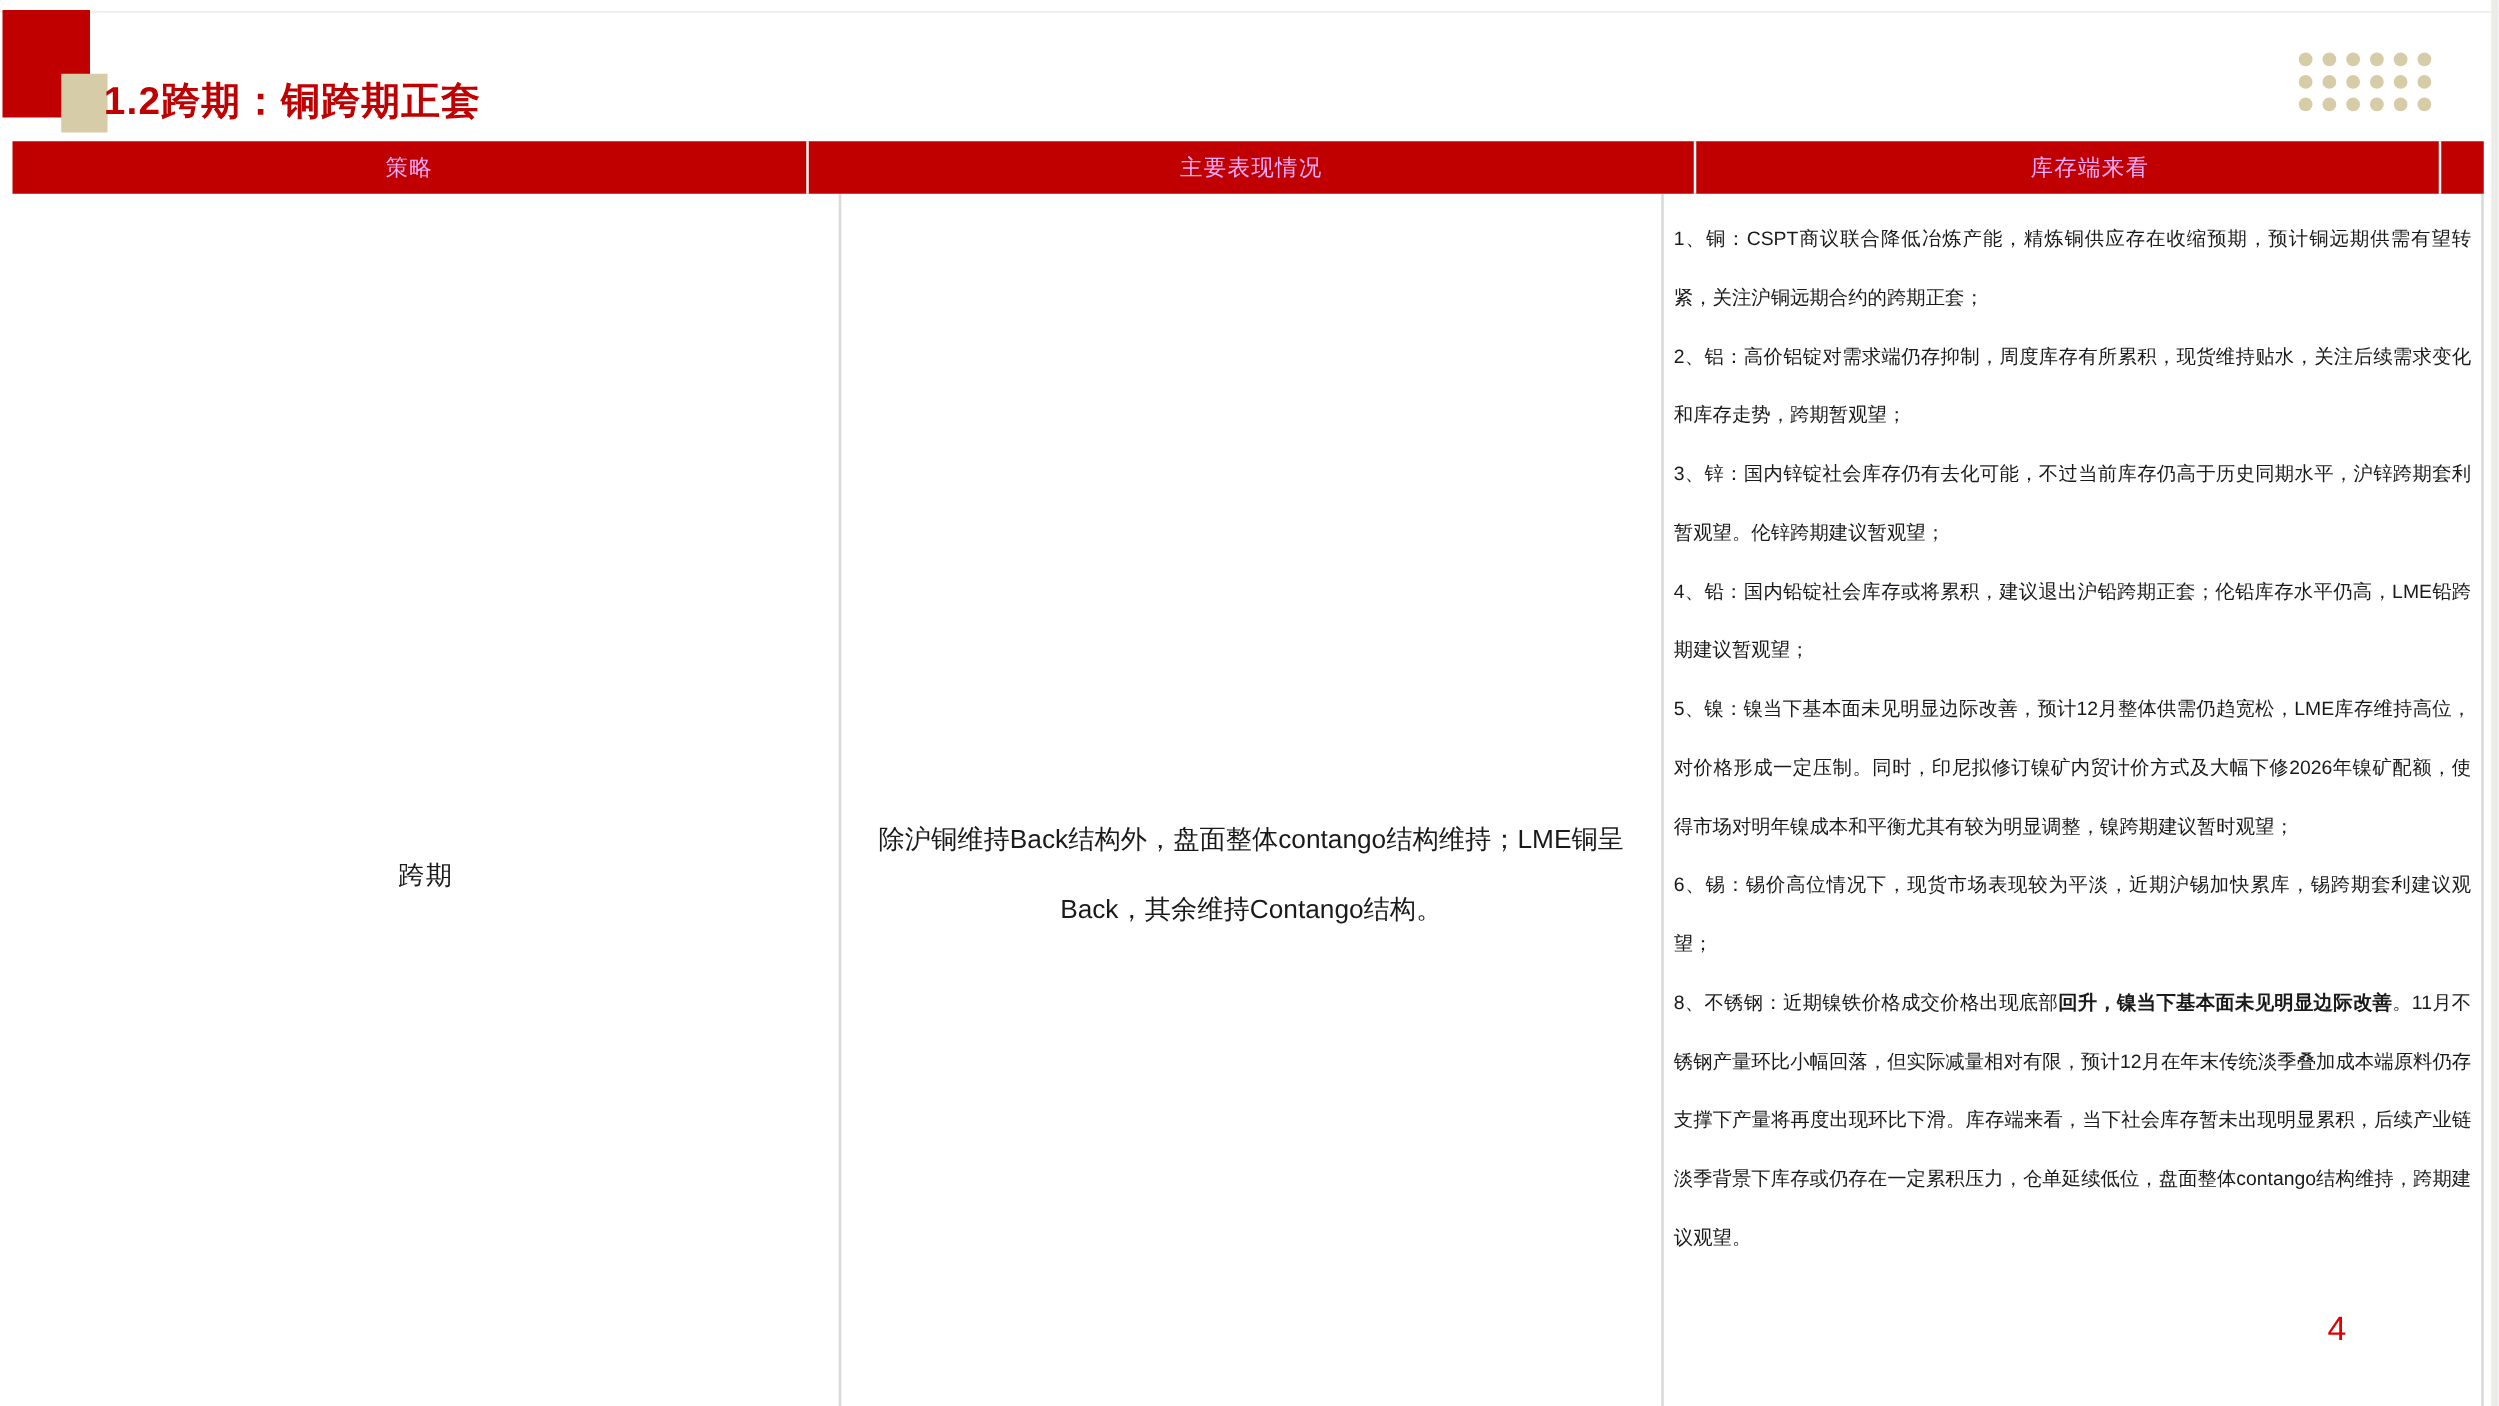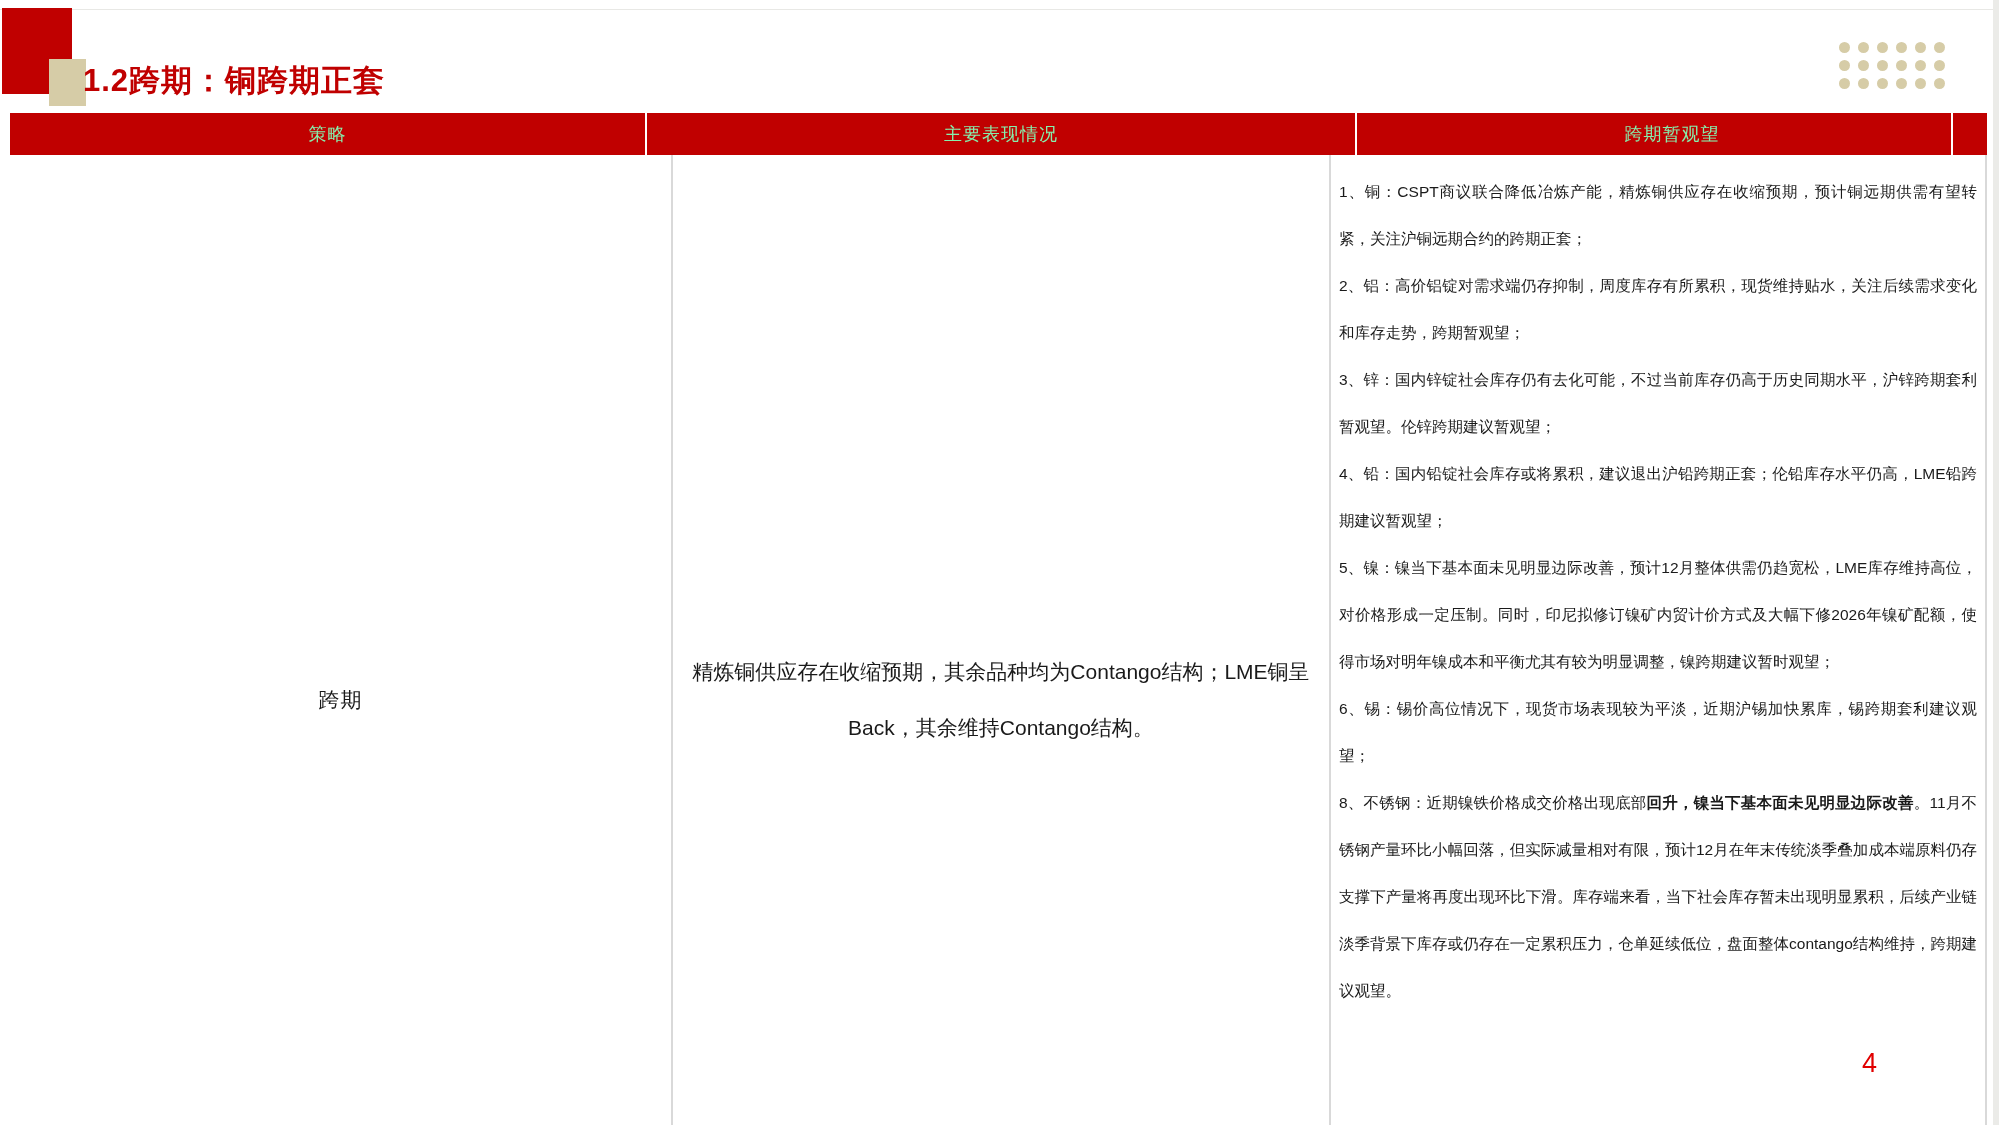--- a/index.html
+++ b/index.html
@@ -21,21 +21,21 @@
 
   .dots-grid {
     position:absolute; left:1839px; top:42px;
     display:grid; grid-template-columns:repeat(6, 11px); grid-auto-rows:11px;
     column-gap:8px; row-gap:7px;
   }
   .dots-grid i { display:block; width:11px; height:11px; border-radius:50%; background:#D6CCA7; }
 
   .strategy-table { position:absolute; left:10px; top:113px; width:1977px; }
 
-  .thead { position:relative; display:flex; height:42px; background:#C00000; color:#86efac; }
+  .thead { position:relative; display:flex; height:42px; background:#C00000; color:#f0abfc; }
   .th {
     display:flex; align-items:center; justify-content:center;
     font-size:18px; letter-spacing:1px; height:100%;
   }
   .th1 { width:663px; border-right:2px solid #ffffff; }
   .th2 { width:739px; border-right:2px solid #ffffff; }
   .th3 { width:656px; }
   .header-seam { position:absolute; left:1941px; top:0; width:2px; height:42px; background:#ffffff; }
 
   .tbody { display:flex; height:1090px; }
@@ -93,29 +93,29 @@
       <i></i>
       <i></i>
       <i></i>
       <i></i>
   </div>
 
   <div class="strategy-table">
     <div class="thead">
       <div class="th th1">策略</div>
       <div class="th th2">主要表现情况</div>
-      <div class="th th3">跨期暂观望</div>
+      <div class="th th3">库存端来看</div>
       <div class="header-seam"></div>
     </div>
     <div class="tbody">
       <div class="td td1">
         <span>跨期</span>
       </div>
       <div class="td td2">
-        <div class="perf-line">精炼铜供应存在收缩预期，其余品种均为Contango结构；LME铜呈</div>
+        <div class="perf-line">除沪铜维持Back结构外，盘面整体contango结构维持；LME铜呈</div>
         <div class="perf-line">Back，其余维持Contango结构。</div>
       </div>
       <div class="td td3" id="logic-cell">
           <div class="logic-item"><span>1、铜：CSPT商议联合降低冶炼产能，精炼铜供应存在收缩预期，预计铜远期供需有望转紧，关注沪铜远期合约的跨期正套；</span></div>
           <div class="logic-item"><span>2、铝：高价铝锭对需求端仍存抑制，周度库存有所累积，现货维持贴水，关注后续需求变化和库存走势，跨期暂观望；</span></div>
           <div class="logic-item"><span>3、锌：国内锌锭社会库存仍有去化可能，不过当前库存仍高于历史同期水平，沪锌跨期套利暂观望。伦锌跨期建议暂观望；</span></div>
           <div class="logic-item"><span>4、铅：国内铅锭社会库存或将累积，建议退出沪铅跨期正套；伦铅库存水平仍高，LME铅跨期建议暂观望；</span></div>
           <div class="logic-item"><span>5、镍：镍当下基本面未见明显边际改善，预计12月整体供需仍趋宽松，LME库存维持高位，对价格形成一定压制。同时，印尼拟修订镍矿内贸计价方式及大幅下修2026年镍矿配额，使得市场对明年镍成本和平衡尤其有较为明显调整，镍跨期建议暂时观望；</span></div>
           <div class="logic-item"><span>6、锡：锡价高位情况下，现货市场表现较为平淡，近期沪锡加快累库，锡跨期套利建议观望；</span></div>
           <div class="logic-item"><span>8、不锈钢：近期镍铁价格成交价格出现底部</span><span class="bold">回升，镍当下基本面未见明显边际改善</span><span>。11月不锈钢产量环比小幅回落，但实际减量相对有限，预计12月在年末传统淡季叠加成本端原料仍存支撑下产量将再度出现环比下滑。库存端来看，当下社会库存暂未出现明显累积，后续产业链淡季背景下库存或仍存在一定累积压力，仓单延续低位，盘面整体contango结构维持，跨期建议观望。</span></div>

